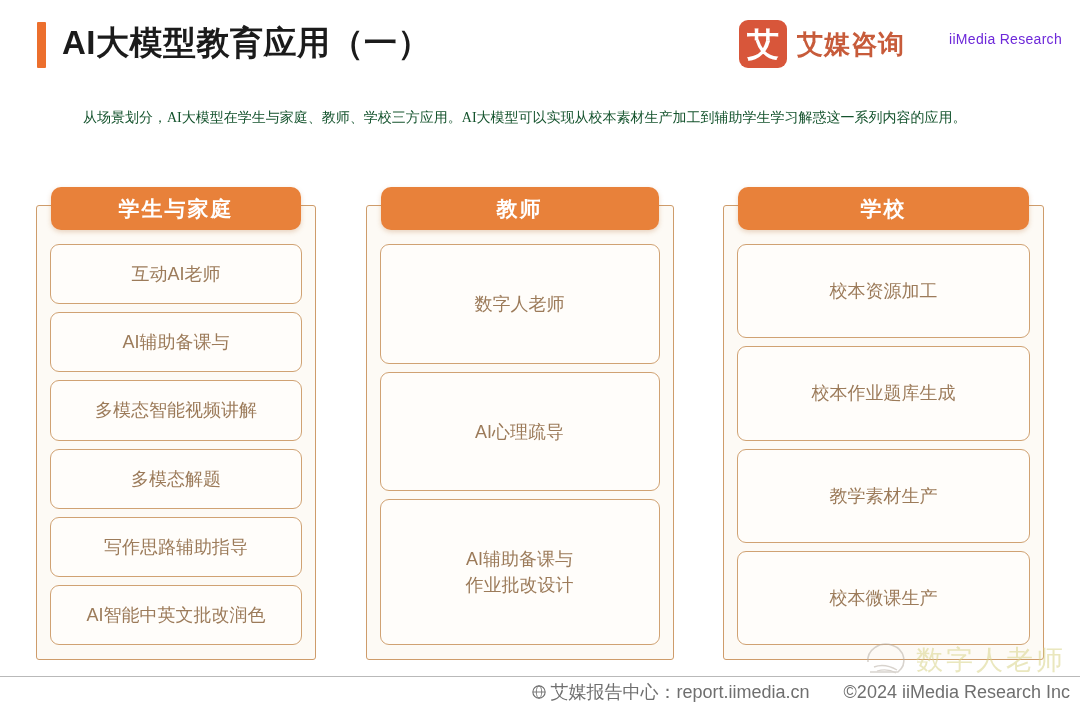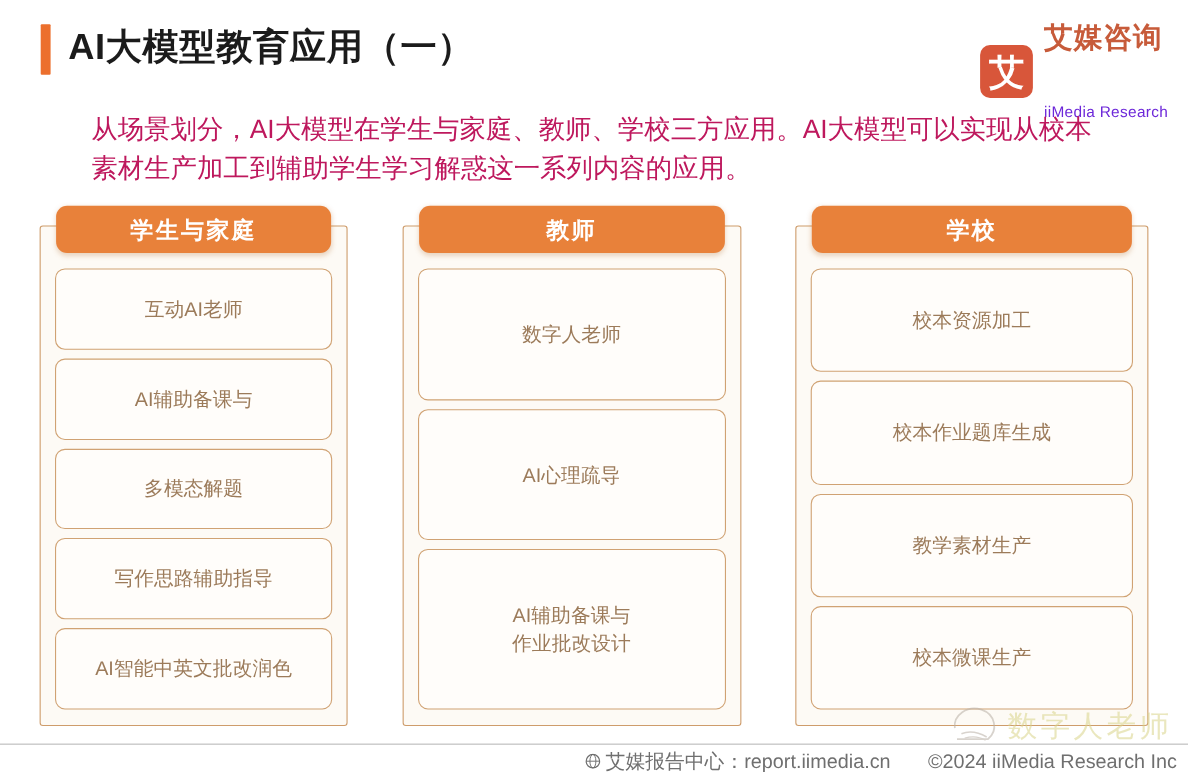--- a/index.html
+++ b/index.html
@@ -65,21 +65,21 @@
   }
   .logo-mark span {
     color: #ffffff;
     font-size: 32px;
     font-weight: bold;
     line-height: 1;
     font-family: "DejaVu Sans", "Liberation Sans", sans-serif;
   }
   .logo-text {
     display: flex;
-    flex-direction: column;
+    flex-direction: row;
     justify-content: space-between;
     gap: 44px;
   }
   .logo-cn {
     color: #C75B3A;
     font-size: 26px;
     font-weight: bold;
     line-height: 28px;
     letter-spacing: 1px;
   }
@@ -90,23 +90,24 @@
     letter-spacing: 0.3px;
     margin-top: 1px;
   }
 
   
   .intro {
     position: absolute;
     left: 83px;
     top: 100px;
     width: 930px;
-    font-size: 24px;
+    font-size: 14px;
     line-height: 36px;
-    color: #be185d;
+    color: #14532d;
+    font-family: Liberation Serif, serif;
   }
 
   
   .columns {
     position: absolute;
     left: 36px;
     top: 205px;
     width: 1008px;
     display: flex;
     justify-content: space-between;
@@ -240,20 +241,21 @@
 
 <div class="intro">从场景划分，AI大模型在学生与家庭、教师、学校三方应用。AI大模型可以实现从校本素材生产加工到辅助学生学习解惑这一系列内容的应用。</div>
 
 <div class="columns">
 
   <div class="column col-0">
     <div class="col-header">学生与家庭</div>
     <div class="items">
       <div class="item">互动AI老师</div>
       <div class="item">AI辅助备课与</div>
+      <div class="item">多模态智能视频讲解</div>
       <div class="item">多模态解题</div>
       <div class="item">写作思路辅助指导</div>
       <div class="item">AI智能中英文批改润色</div>
     </div>
   </div>
 
   <div class="column col-1">
     <div class="col-header">教师</div>
     <div class="items">
       <div class="item">数字人老师</div>

